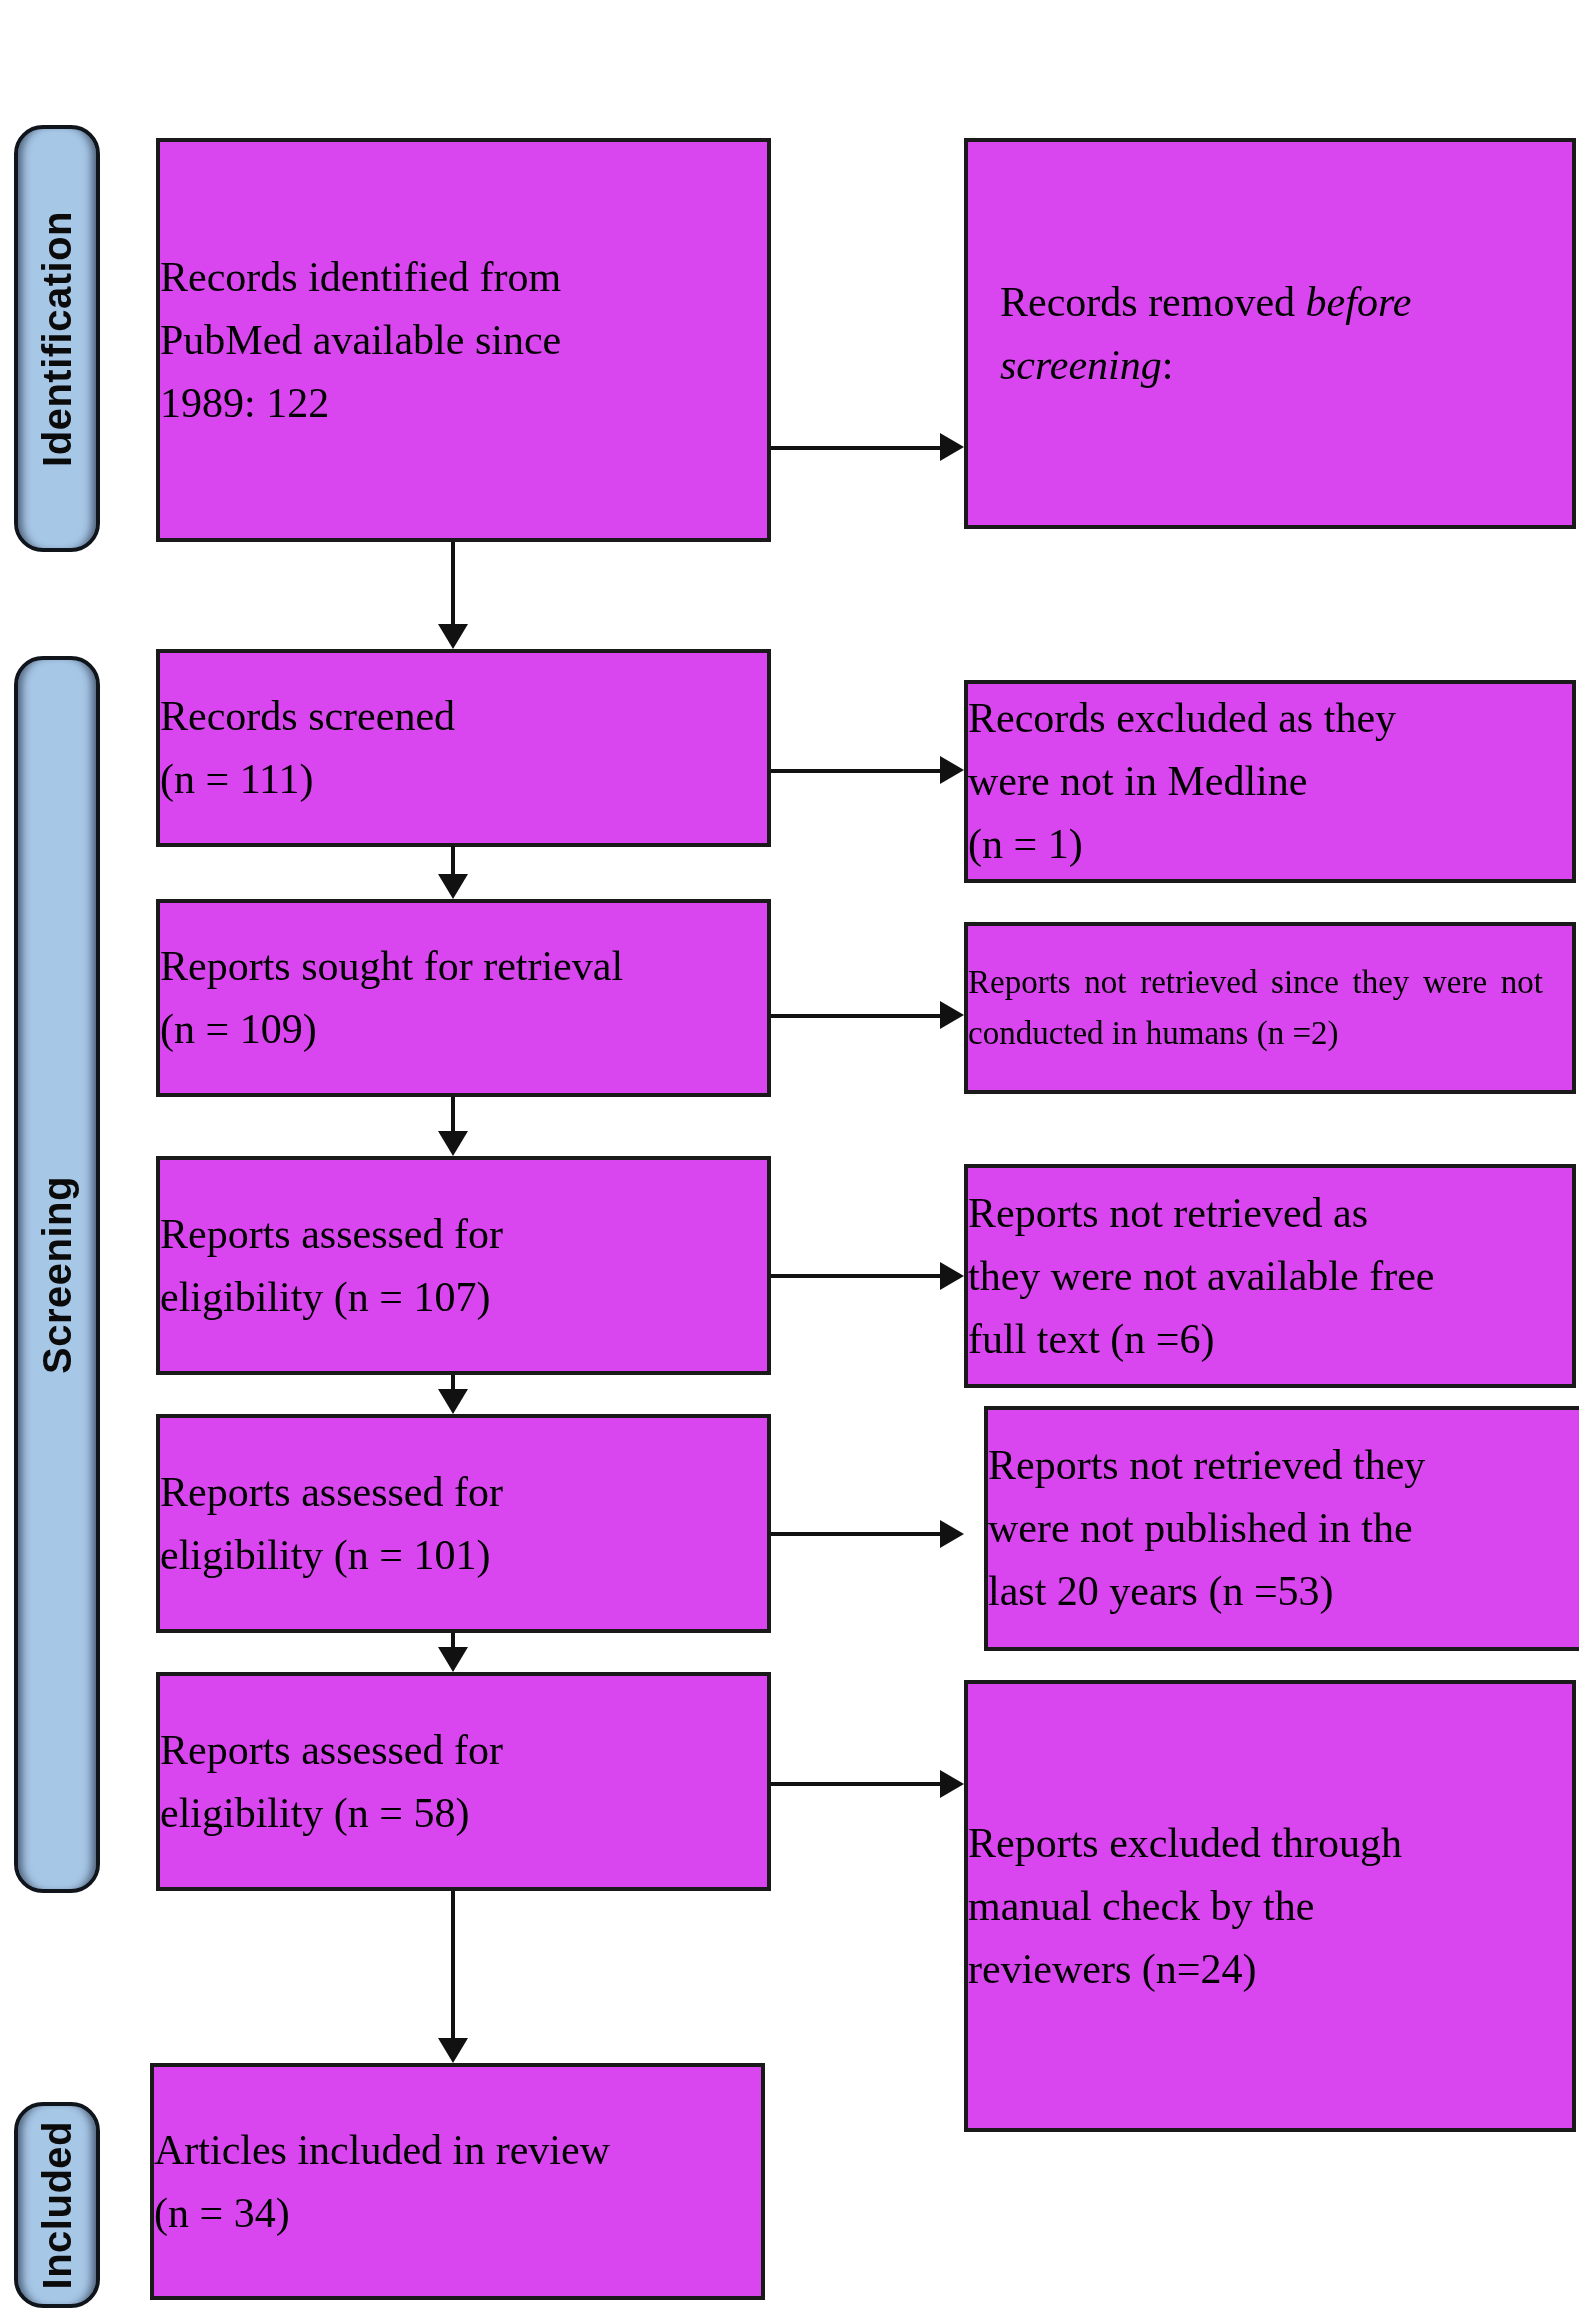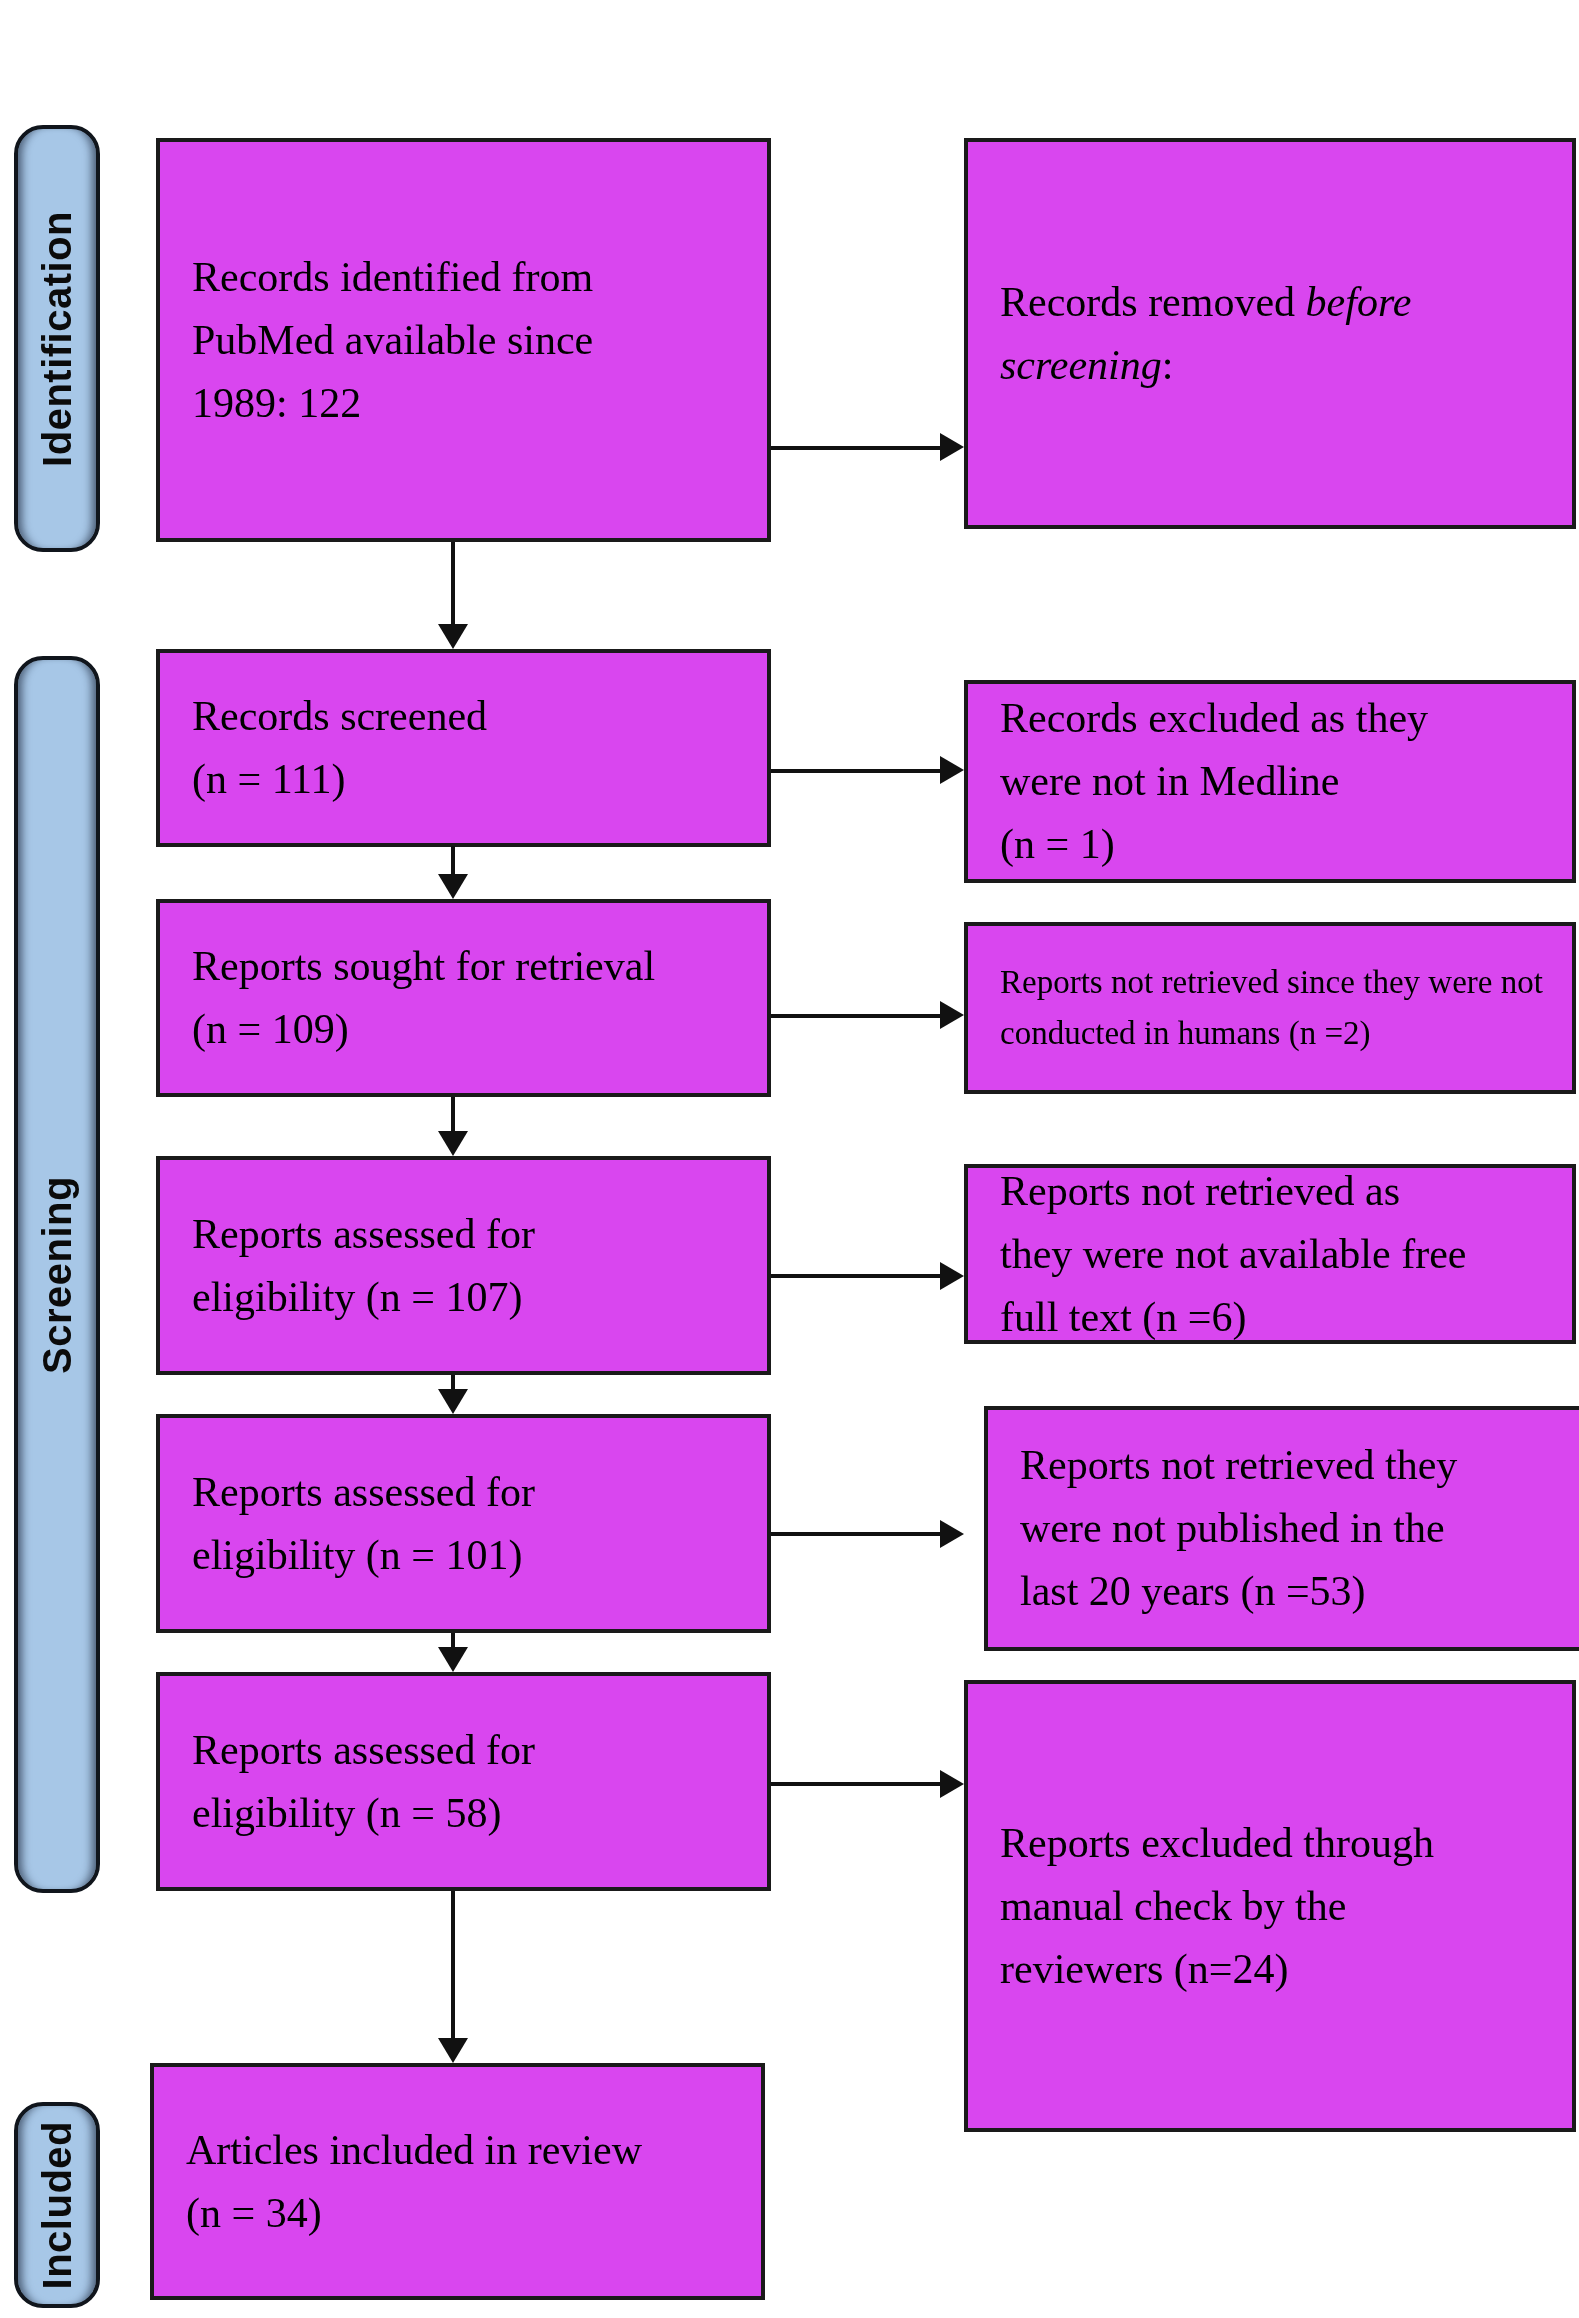--- a/index.html
+++ b/index.html
@@ -37,21 +37,21 @@
     white-space:nowrap;
   }
 
   .fbox{
     position:absolute; background:#d946ef;
     border:4.2px solid var(--box-border);
     display:flex; align-items:center;
     font-family:"Liberation Serif","DejaVu Serif",serif;
     font-size:42px; line-height:1.5; color:#000;
   }
-  .fbox .txt{ white-space:pre-line; padding-left:32px; padding-right:10.4px; }
+  .fbox .txt{ white-space:pre-line; padding-right:10.4px; }
   .fbox.small{ font-size:33px; line-height:1.55; }
   .fbox.small .txt{ white-space:normal; text-align:justify; padding-right:29px; }
   .rich{ padding-left:32px; padding-right:10.4px; }
   .rich .detail{ margin-left:49px; white-space:pre-line; }
 
   .vline{ position:absolute; width:4.2px; background:var(--arrow); }
   .hline{ position:absolute; height:4.2px; background:var(--arrow); }
   .head-down{
     position:absolute; width:0; height:0;
     border-left:15.6px solid transparent; border-right:15.6px solid transparent;
@@ -115,21 +115,21 @@
     </div>
   </div>
   <div class="fbox" style="left:964px;top:680px;width:612px;height:203px;">
     <div class="txt">Records excluded as they
 were not in Medline
 (n = 1)</div>
   </div>
   <div class="fbox small" style="left:964px;top:922px;width:612px;height:172px;">
     <div class="txt">Reports not retrieved since they were not conducted in humans (n =2)</div>
   </div>
-  <div class="fbox" style="left:964px;top:1164px;width:612px;height:180px;">
+  <div class="fbox" style="left:964px;top:1164px;width:612px;height:224px;">
     <div class="txt">Reports not retrieved as
 they were not available free
 full text (n =6)</div>
   </div>
   <div class="fbox" style="left:984px;top:1406px;width:612px;height:245px;">
     <div class="txt">Reports not retrieved they
 were not published in the
 last 20 years (n =53)</div>
   </div>
   <div class="fbox" style="left:964px;top:1680px;width:612px;height:452px;">

